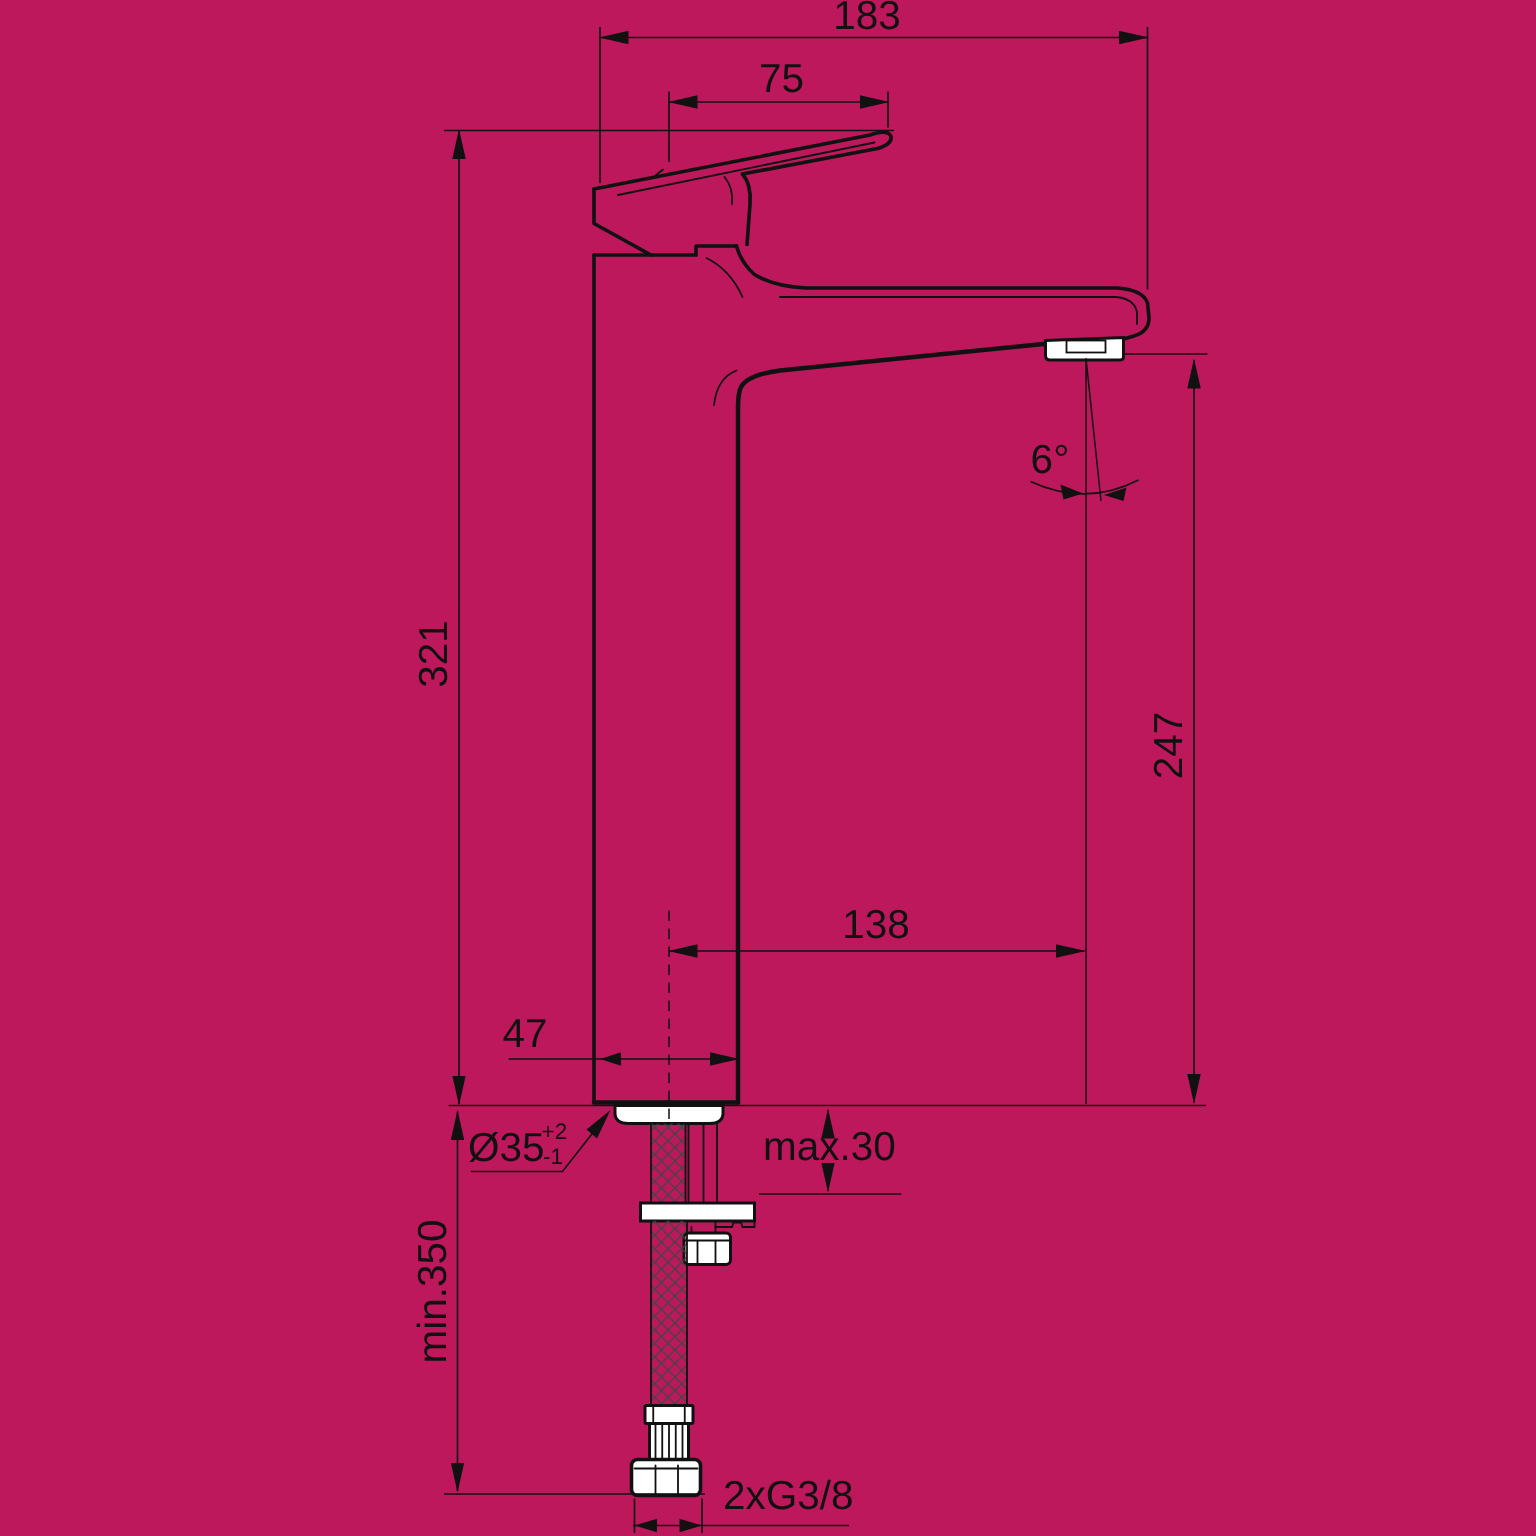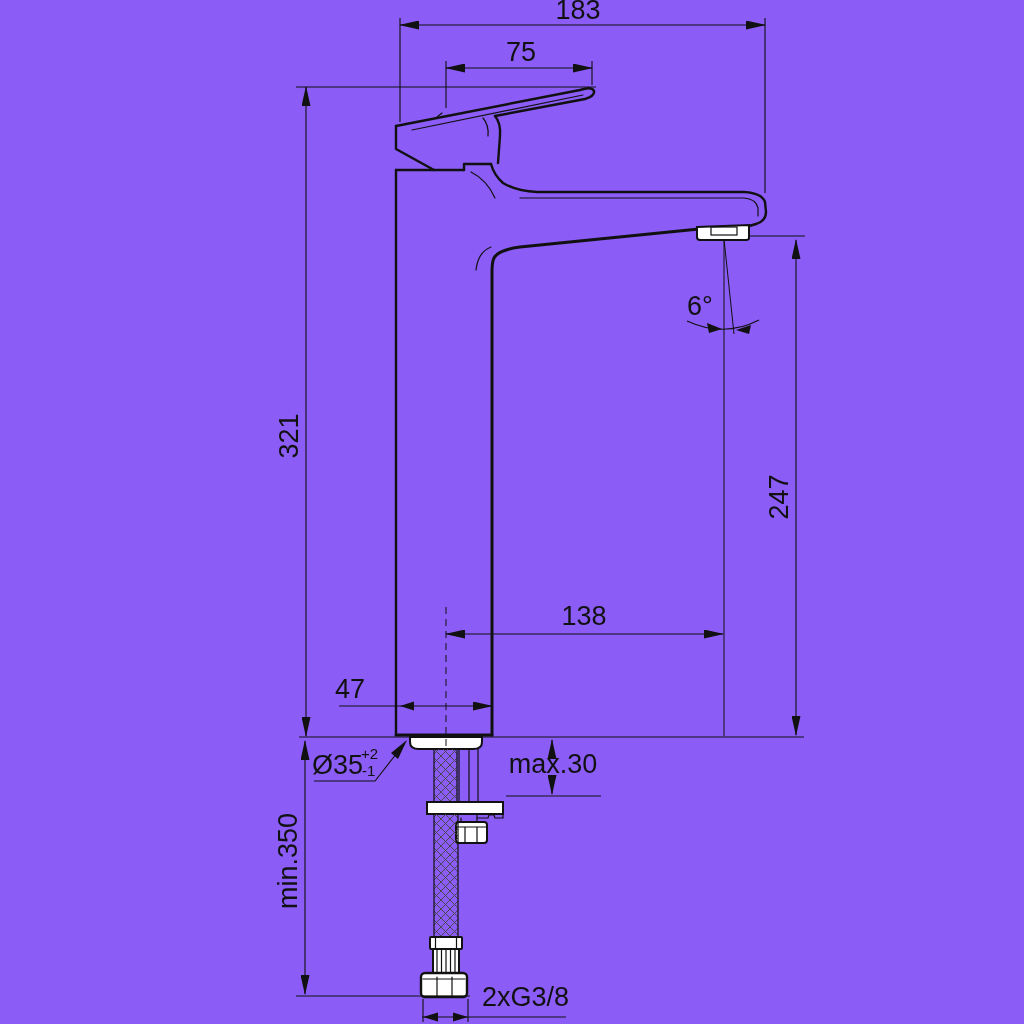--- a/index.html
+++ b/index.html
@@ -1,16 +1,16 @@
 <!DOCTYPE html>
 <html><head>
 <meta charset="utf-8">
 <style>
   html,body{margin:0;padding:0;background:#fff;}
-  .canvas{position:relative;width:1024px;height:1024px;background:#8b5cf6;overflow:hidden;
+  .canvas{position:relative;width:1024px;height:1024px;background:#be185d;overflow:hidden;
           font-family:"Liberation Sans", sans-serif;}
   svg{display:block}
   .outline{fill:none;stroke:#111;stroke-width:2.4;stroke-linecap:round;stroke-linejoin:round;}
   .outline-thick{fill:none;stroke:#111;stroke-width:3;stroke-linecap:round;stroke-linejoin:round;}
   .thin{fill:none;stroke:#111;stroke-width:1.2;stroke-linecap:round;}
   .dim{fill:none;stroke:#111;stroke-width:1.1;}
   .dimtxt{fill:#111;font-size:27px;}
   .dimtxt-small{fill:#111;font-size:15px;}
   .whitefill{fill:#fff;stroke:#111;stroke-width:2;}
   .arrowpoly{fill:#111;stroke:none;}

